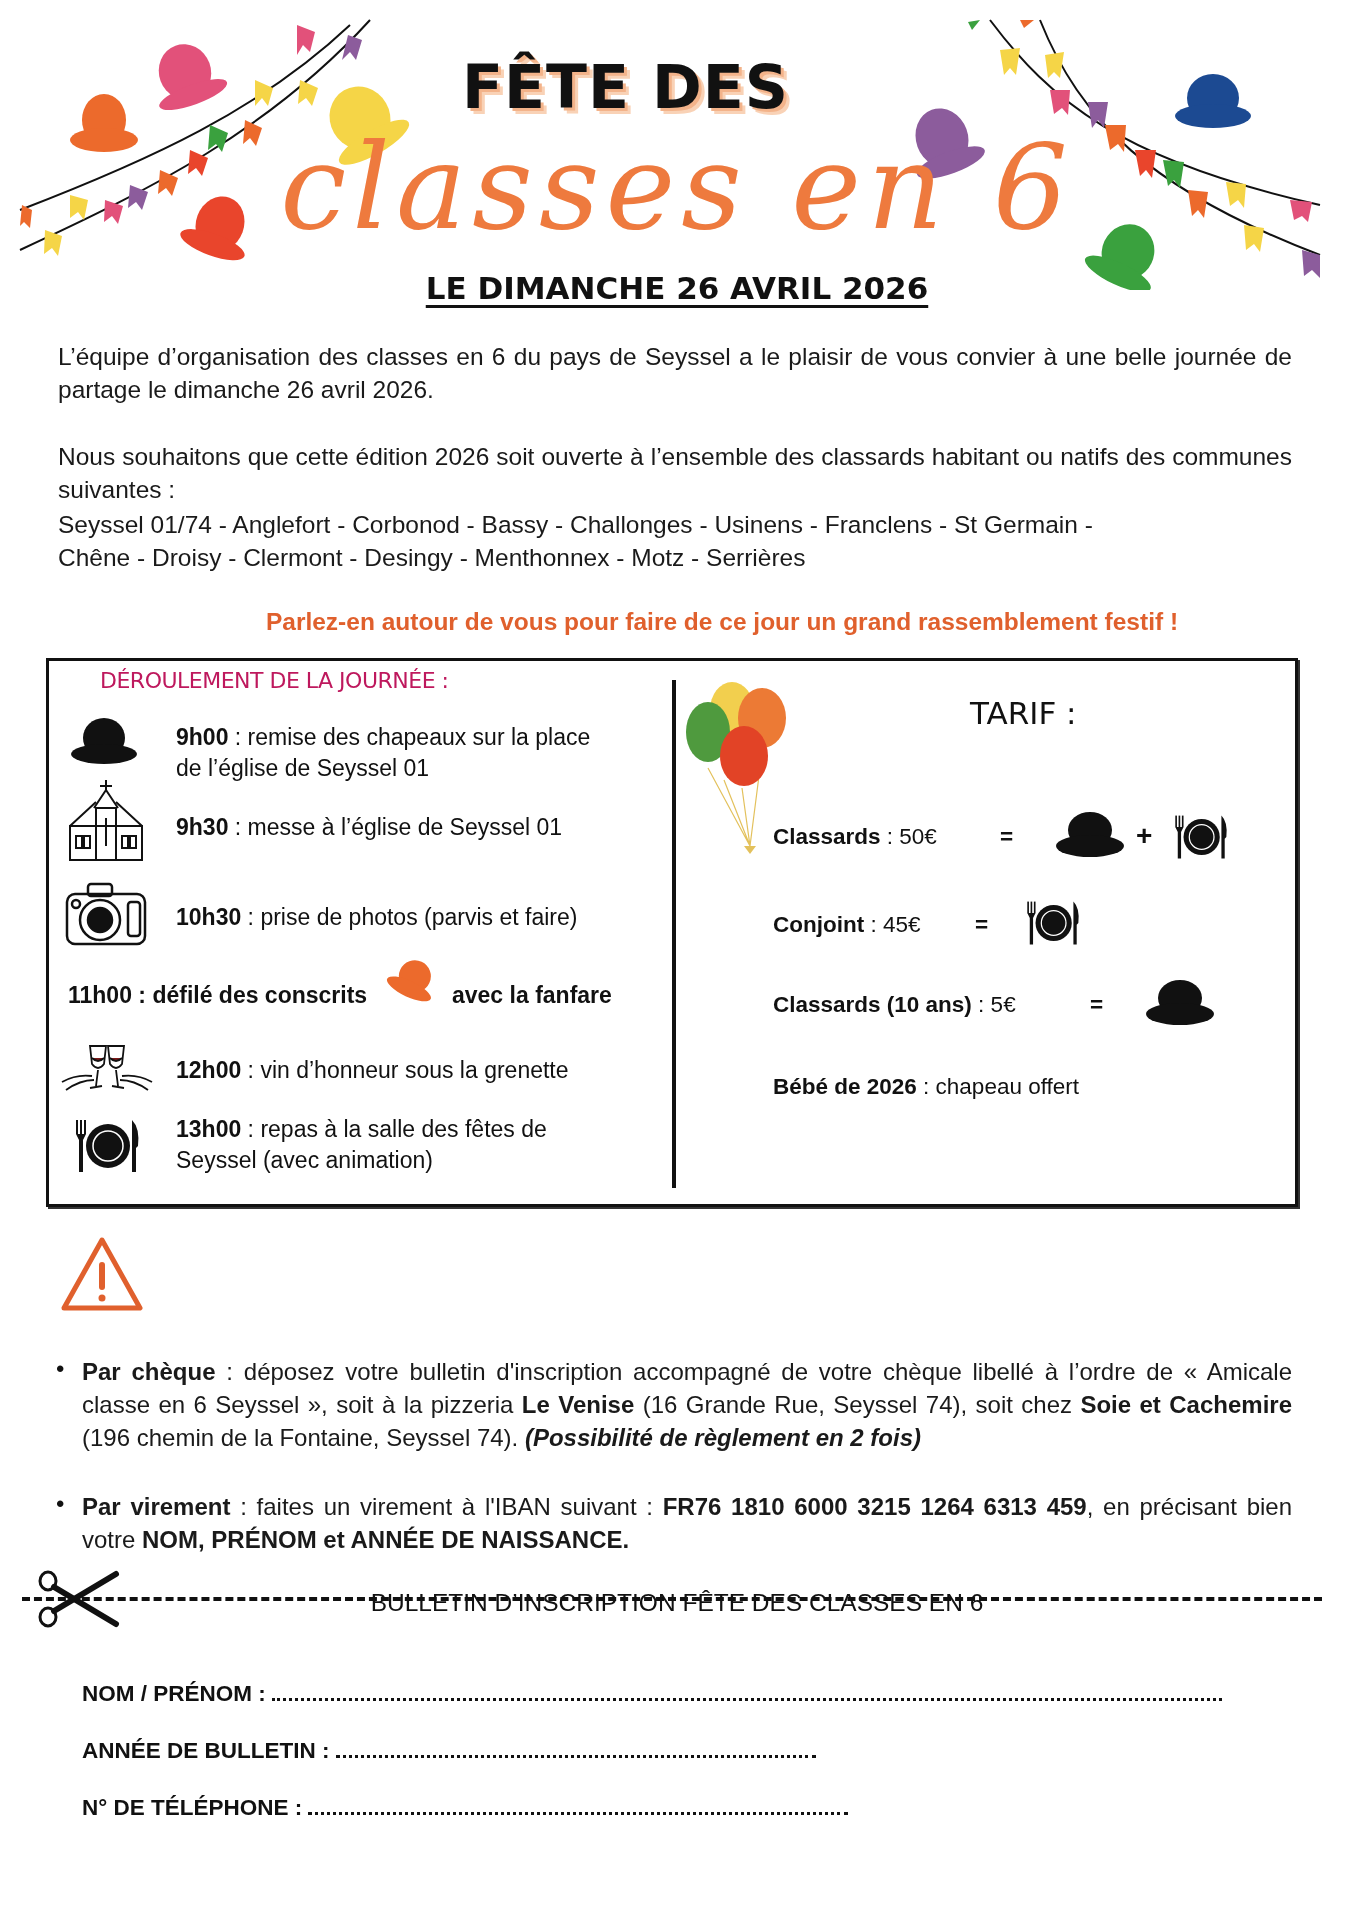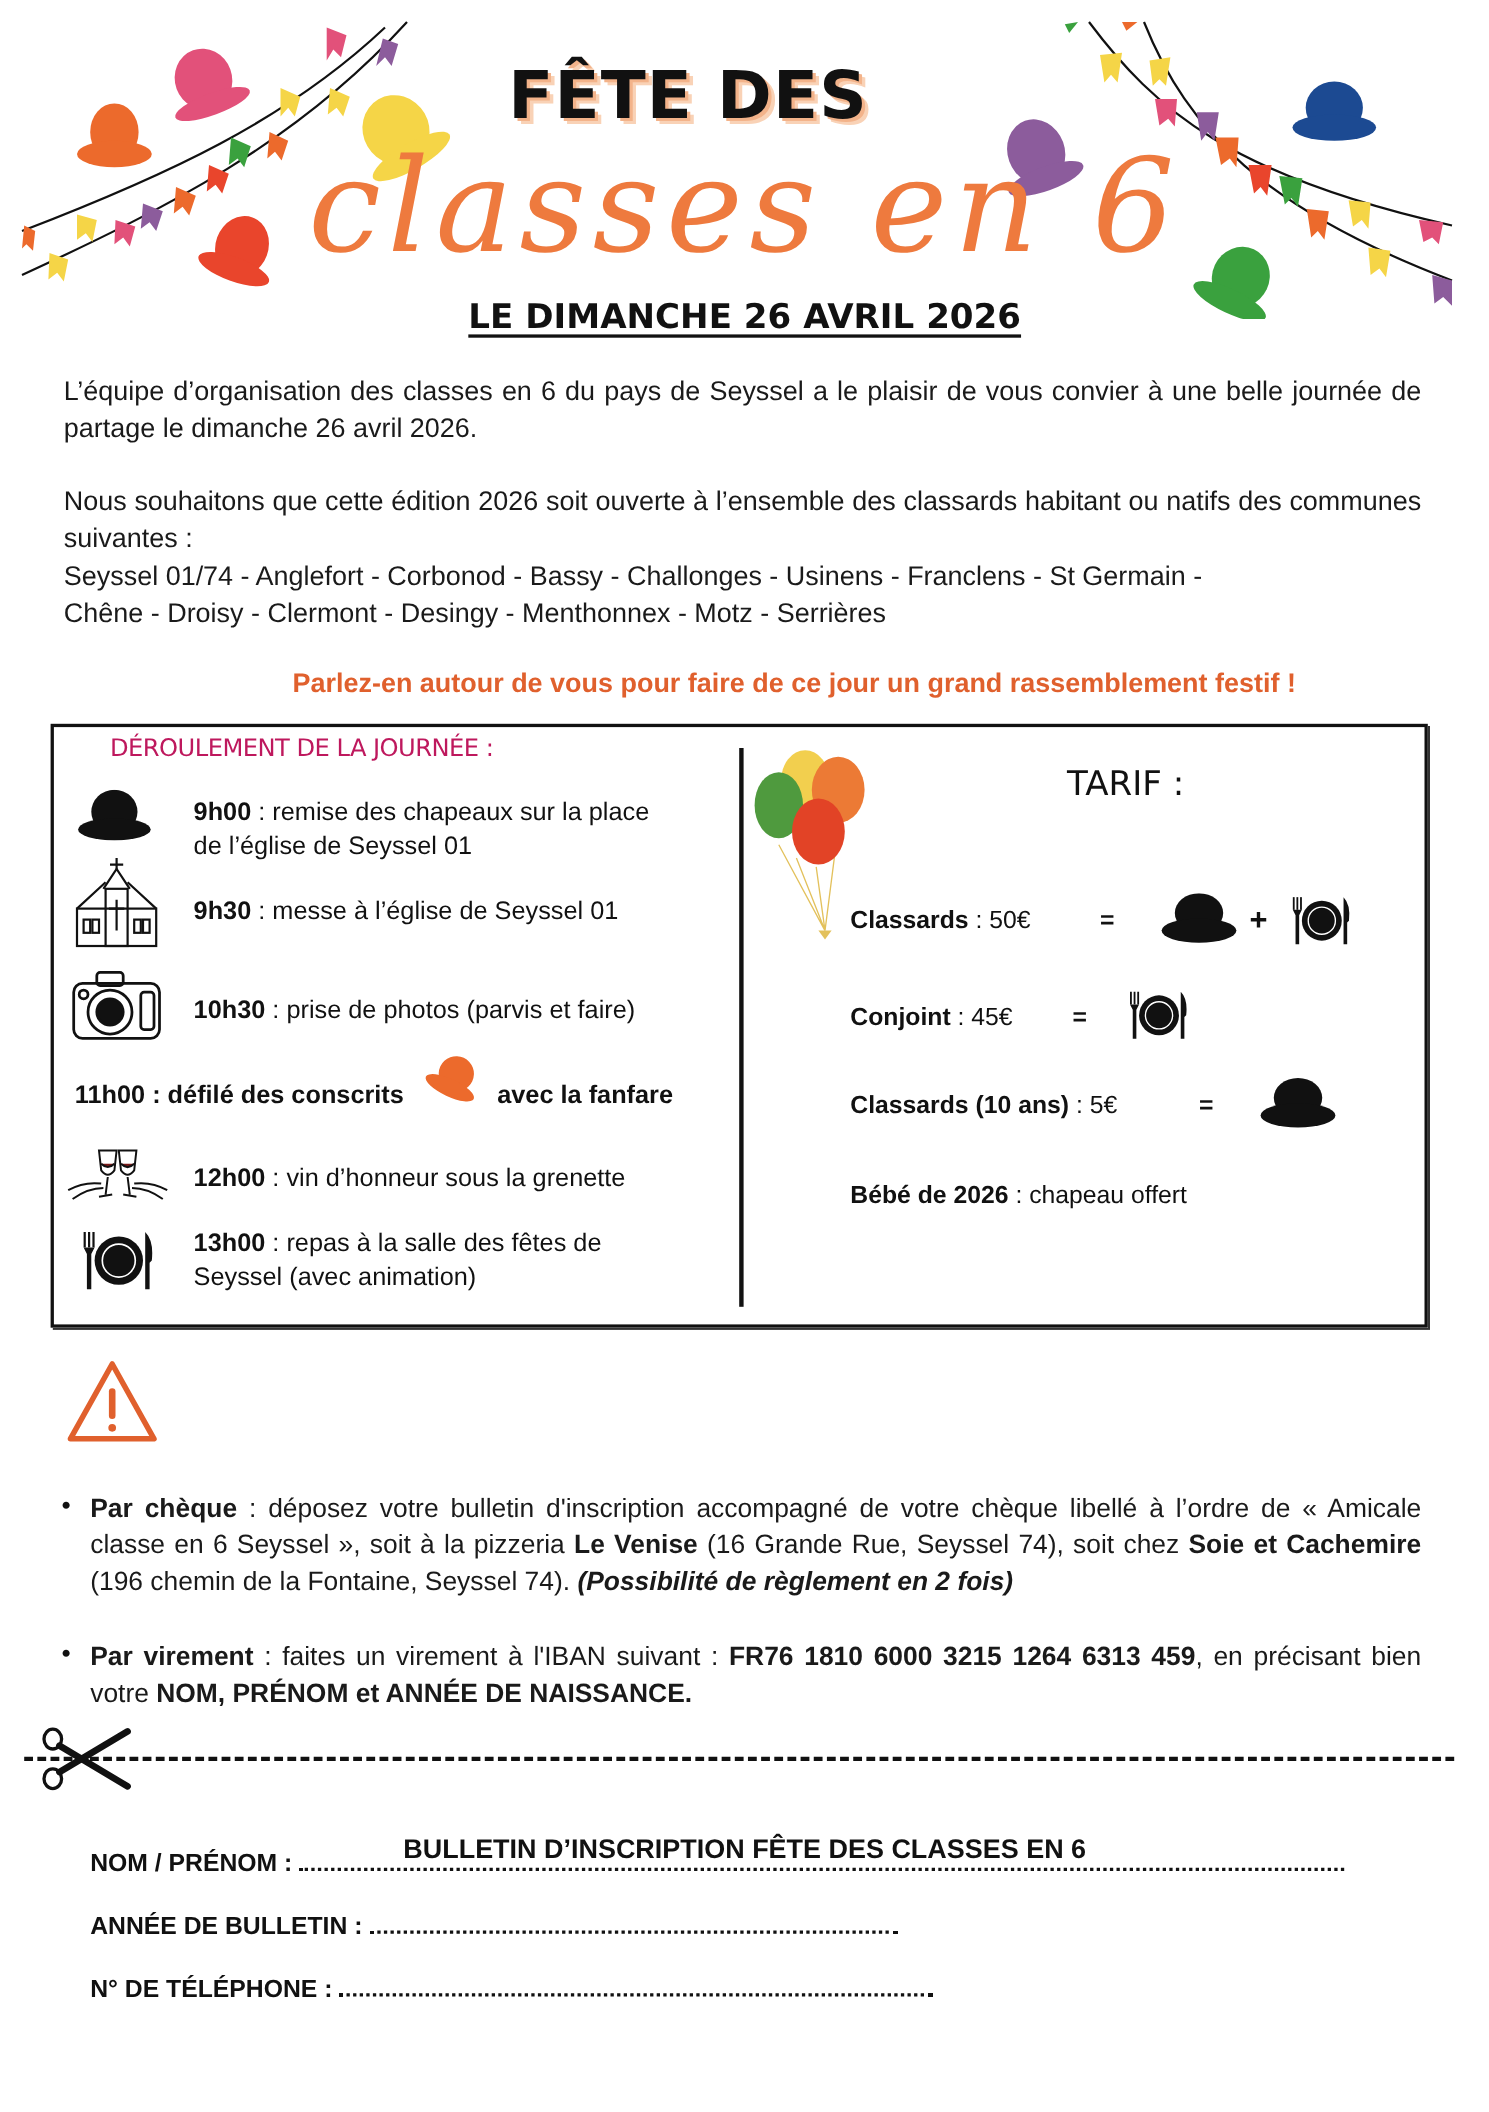--- a/index.html
+++ b/index.html
@@ -56,21 +56,21 @@
 
   
   .warn-text { position:absolute; left:166px; top:1233px; width:1120px; color:#e0602d; font-size:24px; line-height:33px; }
   .warn-text b { font-weight:bold; }
 
   .bullet-p { position:absolute; left:82px; width:1210px; font-size:24px; line-height:33px; text-align:justify; color:#1a1a1a; }
   .bullet-dot { position:absolute; left:56px; font-size:24px; }
 
   
   .cut-line { position:absolute; left:22px; top:1597px; width:1300px; border-top:4px dashed #111; }
-  .bulletin-title { position:absolute; left:0; width:1354px; top:1668px; text-align:center; font-weight:bold; font-size:24.5px; }
+  .bulletin-title { position:absolute; left:0; width:1354px; top:1589px; text-align:center; font-weight:normal; font-size:24.5px; }
   .form-row { position:absolute; left:82px; font-weight:bold; font-size:22.5px; white-space:nowrap; }
   .dots { display:inline-block; border-bottom:3px dotted #111; vertical-align:baseline; margin-left:6px; height:18px; }
 </style>
 </head>
 <body>
 
 <svg id="header-art" viewBox="0 0 1354 290">
 
   <path d="M20 210 C 150 160, 260 110, 350 25" stroke="#111" stroke-width="2" fill="none"></path>
   <path d="M20 250 C 150 190, 270 130, 370 20" stroke="#111" stroke-width="2" fill="none"></path>

